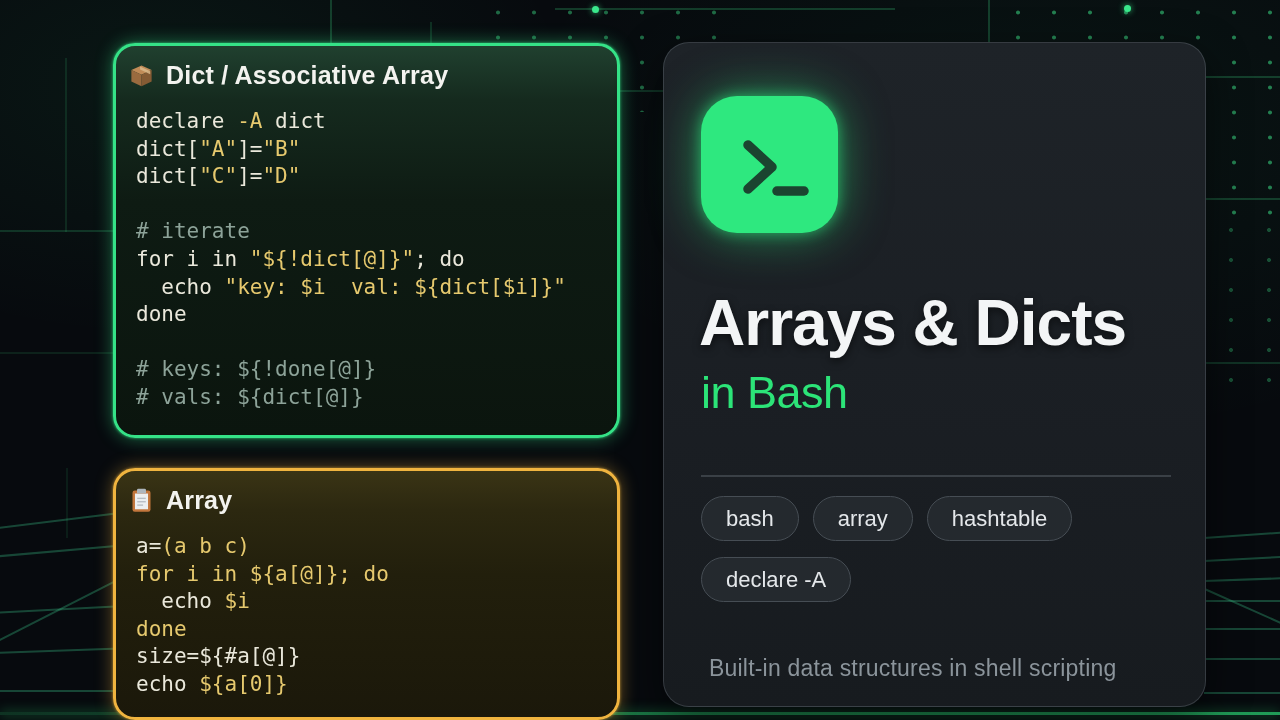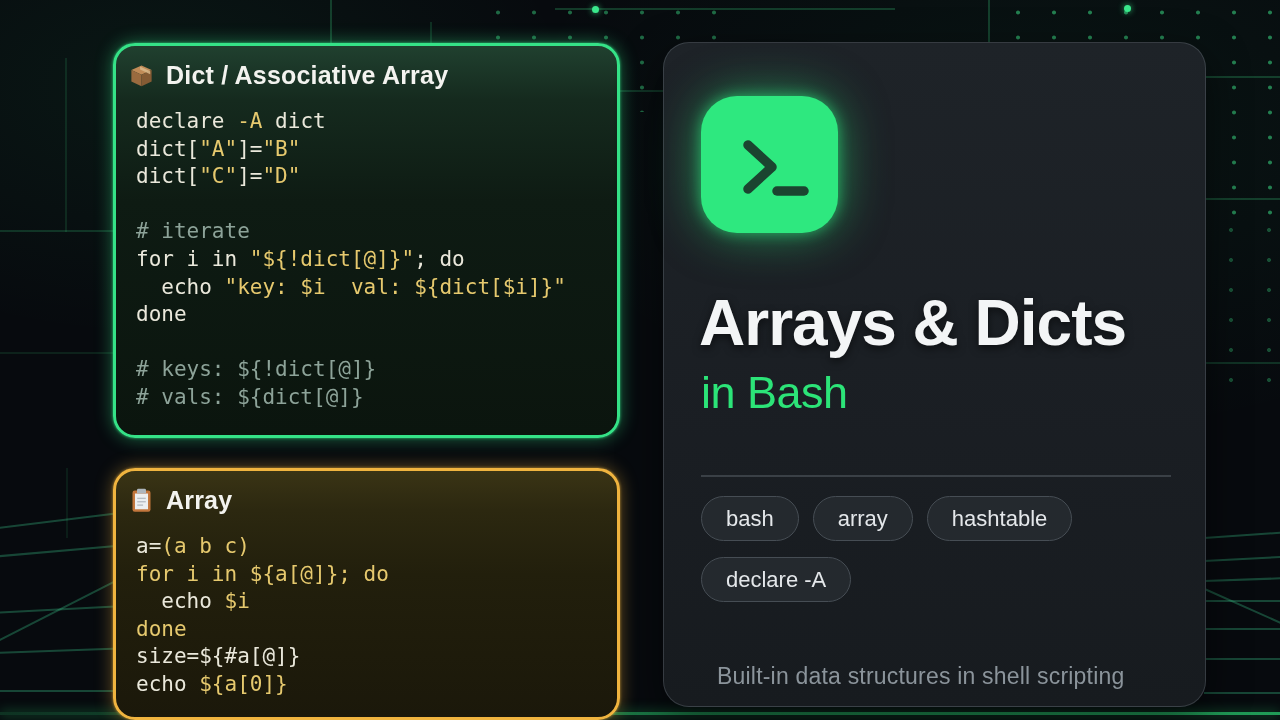--- a/index.html
+++ b/index.html
@@ -124,21 +124,21 @@
     <div class="code">
         <div class="code-line"><span class="tok-w">declare </span><span class="tok-y">-A</span><span class="tok-w"> dict</span></div>
         <div class="code-line"><span class="tok-w">dict[</span><span class="tok-y">"A"</span><span class="tok-w">]=</span><span class="tok-y">"B"</span></div>
         <div class="code-line"><span class="tok-w">dict[</span><span class="tok-y">"C"</span><span class="tok-w">]=</span><span class="tok-y">"D"</span></div>
         <div class="code-line">&nbsp;</div>
         <div class="code-line"><span class="tok-g"># iterate</span></div>
         <div class="code-line"><span class="tok-w">for i in </span><span class="tok-y">"${!dict[@]}"</span><span class="tok-w">; do</span></div>
         <div class="code-line"><span class="tok-w">  echo </span><span class="tok-y">"key: $i  val: ${dict[$i]}"</span></div>
         <div class="code-line"><span class="tok-w">done</span></div>
         <div class="code-line">&nbsp;</div>
-        <div class="code-line"><span class="tok-g"># keys: ${!dict[@]}</span></div>
+        <div class="code-line"><span class="tok-g"># keys: ${!done[@]}</span></div>
         <div class="code-line"><span class="tok-g"># vals: ${dict[@]}</span></div>
       </div>
   </section>
 
   <section class="card card-array">
     <div class="card-head">
       <svg class="emoji-ic" viewBox="0 0 24 24">
         <rect x="4" y="3" width="16" height="19" rx="2" fill="#c2763c"></rect>
         <rect x="6.2" y="5.8" width="11.6" height="14" fill="#eceff1"></rect>
         <rect x="8" y="1.6" width="8" height="4.2" rx="1.2" fill="#aeb6bd"></rect>
@@ -167,16 +167,16 @@
     </div>
     <h1 class="panel-title" style="margin:0;">Arrays &amp; Dicts</h1>
     <h2 class="panel-accent" style="margin:0;">in Bash</h2>
     <hr class="divider">
     <div class="tags">
         <span class="tag">bash</span>
         <span class="tag">array</span>
         <span class="tag">hashtable</span>
         <span class="tag">declare -A</span>
       </div>
-    <p class="desc" style="margin:16px;">Built-in data structures in shell scripting</p>
+    <p class="desc" style="margin:8px;">Built-in data structures in shell scripting</p>
   </aside>
 
 </div>
 
 </body></html>

